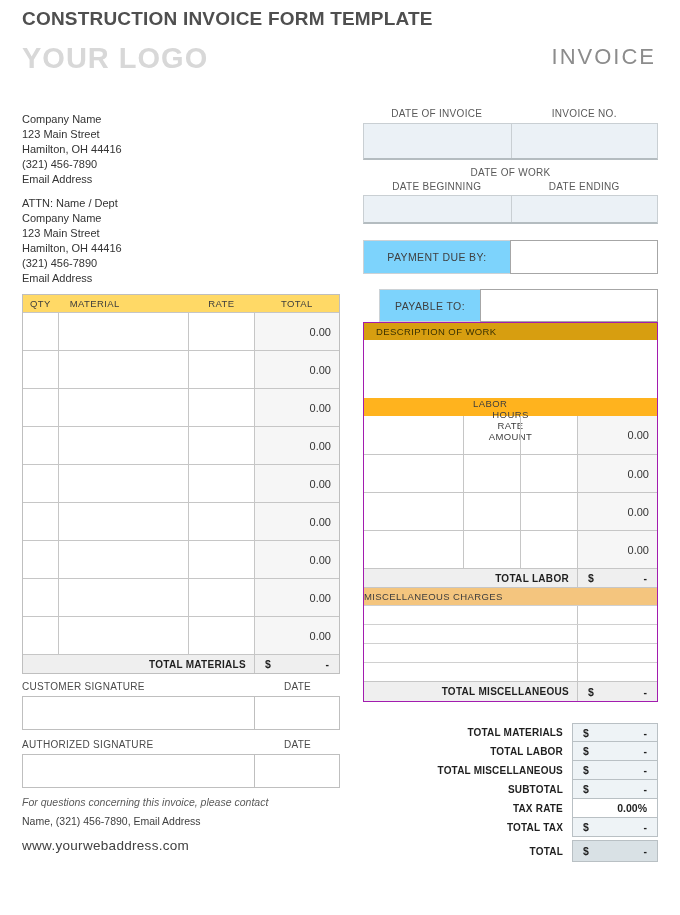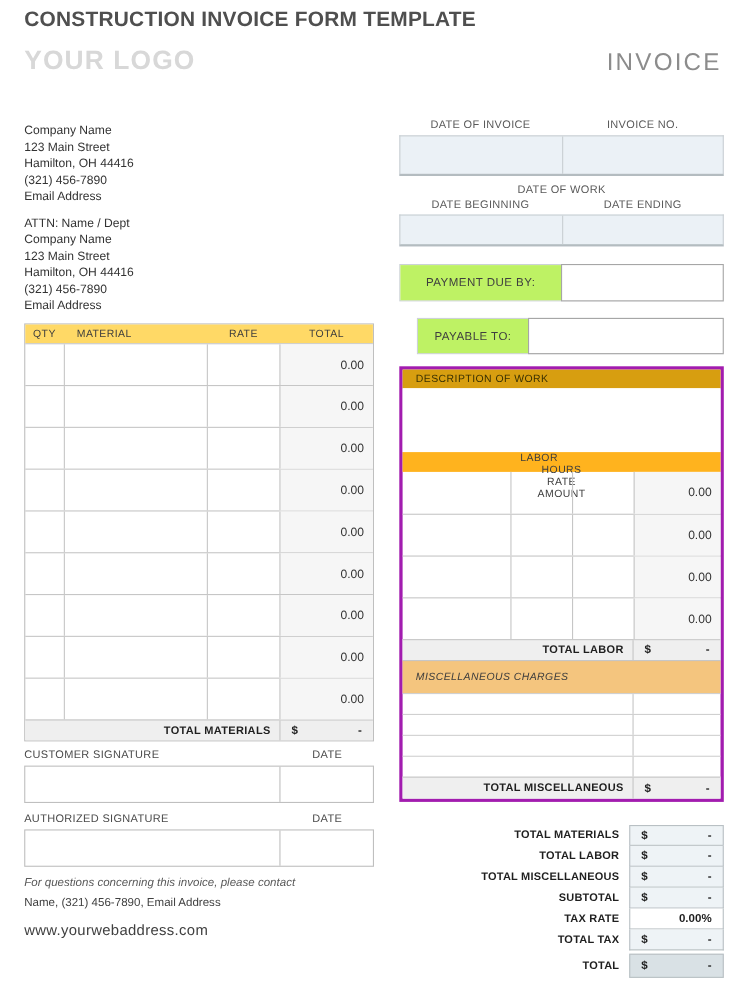--- a/index.html
+++ b/index.html
@@ -3,21 +3,21 @@
 <meta charset="utf-8">
 <style>
   * { margin:0; padding:0; box-sizing:border-box; }
   html,body { background:#ffffff; }
   .page{ position:relative; width:680px; height:915px; background:#fff;
          font-family:"Liberation Sans", sans-serif; color:#404040; overflow:hidden; }
 
   
   .title{ position:absolute; left:22px; top:8px; font-size:19px; font-weight:bold;
           color:#4f4f4f; letter-spacing:.2px; }
-  .logo{ position:absolute; left:22px; top:42px; font-size:24px; font-weight:bold;
+  .logo{ position:absolute; left:22px; top:42px; font-size:29px; font-weight:bold;
          color:#d8d8d8; letter-spacing:1px; }
   .invoice-word{ position:absolute; right:24px; top:44px; font-size:22px;
                  color:#8c8c8c; letter-spacing:2px; font-weight:normal; }
 
   .left-col{ position:absolute; left:22px; top:0; width:318px; }
   .right-col{ position:absolute; left:363px; top:0; width:295px; }
 
   
   .addr{ margin-top:112px; font-size:11px; line-height:15px; color:#333; }
   .addr2{ margin-top:9px; font-size:11px; line-height:15px; color:#333; }
@@ -67,40 +67,40 @@
   .dow-label{ margin-top:7px; text-align:center; font-size:10px; color:#595959; letter-spacing:.3px; }
   .range-labels{ display:flex; margin-top:3px; font-size:10px; color:#595959; letter-spacing:.3px; }
   .range-labels .half{ width:50%; text-align:center; }
   .range-boxes{ display:flex; height:29px; margin-top:3px; background:#ebf1f6;
                 border:1px solid #c9cfd3; border-bottom:2px solid #b4bcc0; }
   .range-boxes .box{ width:50%; height:100%; }
   .range-boxes .box + .box{ border-left:1px solid #c9cfd3; }
 
   .pay-row{ display:flex; margin-top:16px; height:34px; border:1px solid #ccd2d6; }
   .pay-row.second{ margin-top:15px; height:33px;margin-left:16px; }
-  .pay-label{ background:#bef264; display:flex; align-items:center; justify-content:center;
+  .pay-label{ background:#7dd3fc; display:flex; align-items:center; justify-content:center;
               font-size:10.5px; color:#3f3f3f; letter-spacing:.4px;text-align:right; }
   .pay-label.w147{ width:146px; } .pay-label.w100{ width:100px; }
   .pay-value{ flex:1; background:#fff; border:1px solid #a6a6a6; margin:-1px -1px -1px 0; }
 
-  .work-block{ margin-top:11px; border:3px solid #a21caf; }
+  .work-block{ border:1px solid #a21caf; }
   .desc-header{ height:17px; background:#d79e10; display:flex; align-items:center;
                 padding-left:12px; font-size:9.5px; color:#3a3102; letter-spacing:.4px; }
   .desc-area{ height:58px; background:#fff; }
   .labor-head{ display:flex; height:18px; background:#ffb31e; align-items:center;
                font-size:9.5px; color:#3d3d3d; letter-spacing:.4px;flex-direction:column; }
   .labor-head .hc{ display:flex; align-items:center; justify-content:center; height:100%; }
   .l-labor{ width:99px; } .l-hours{ width:57px; } .l-rate{ width:57px; } .l-amount{ width:80px; }
   .labor-head .l-labor{ justify-content:flex-start; padding-left:12px; }
   .labor-row{ display:flex; height:38px; border-top:1px solid #c6c6c6; }
   .labor-row:first-of-type{ border-top:none; }
   .work-block .amt{ width:80px; }
-  .misc-header{ height:30px; background:#f4c57e; display:flex; align-items:center;
-                padding-left:12px; font-size:9.5px; color:#3d3d3d; letter-spacing:.4px;
-                border-top:1px solid #c6c6c6;font-style:italic; }
+  .misc-header{ height:18px; background:#f4c57e; display:flex; align-items:center;
+                font-size:9.5px; color:#3d3d3d; letter-spacing:.4px;
+                border-top:1px solid #c6c6c6; }
   .misc-row{ display:flex; height:19px; border-top:1px solid #d0d0d0; }
   .m-desc{ flex:1; } .m-amount{ width:80px; border-left:1px solid #c6c6c6; }
 
   .summary{ margin-top:21px; }
   .sum-row{ display:flex; height:19px; align-items:stretch; }
   .sum-row .slabel{ flex:1; display:flex; align-items:center; justify-content:flex-end;
                     padding-right:9px; font-size:10px; font-weight:bold; color:#1f1f1f;
                     letter-spacing:.2px; }
   .sum-box{ width:86px; background:#eef3f6; border:1px solid #b9c0c4; border-top:none;
             display:flex; align-items:center; justify-content:space-between;

